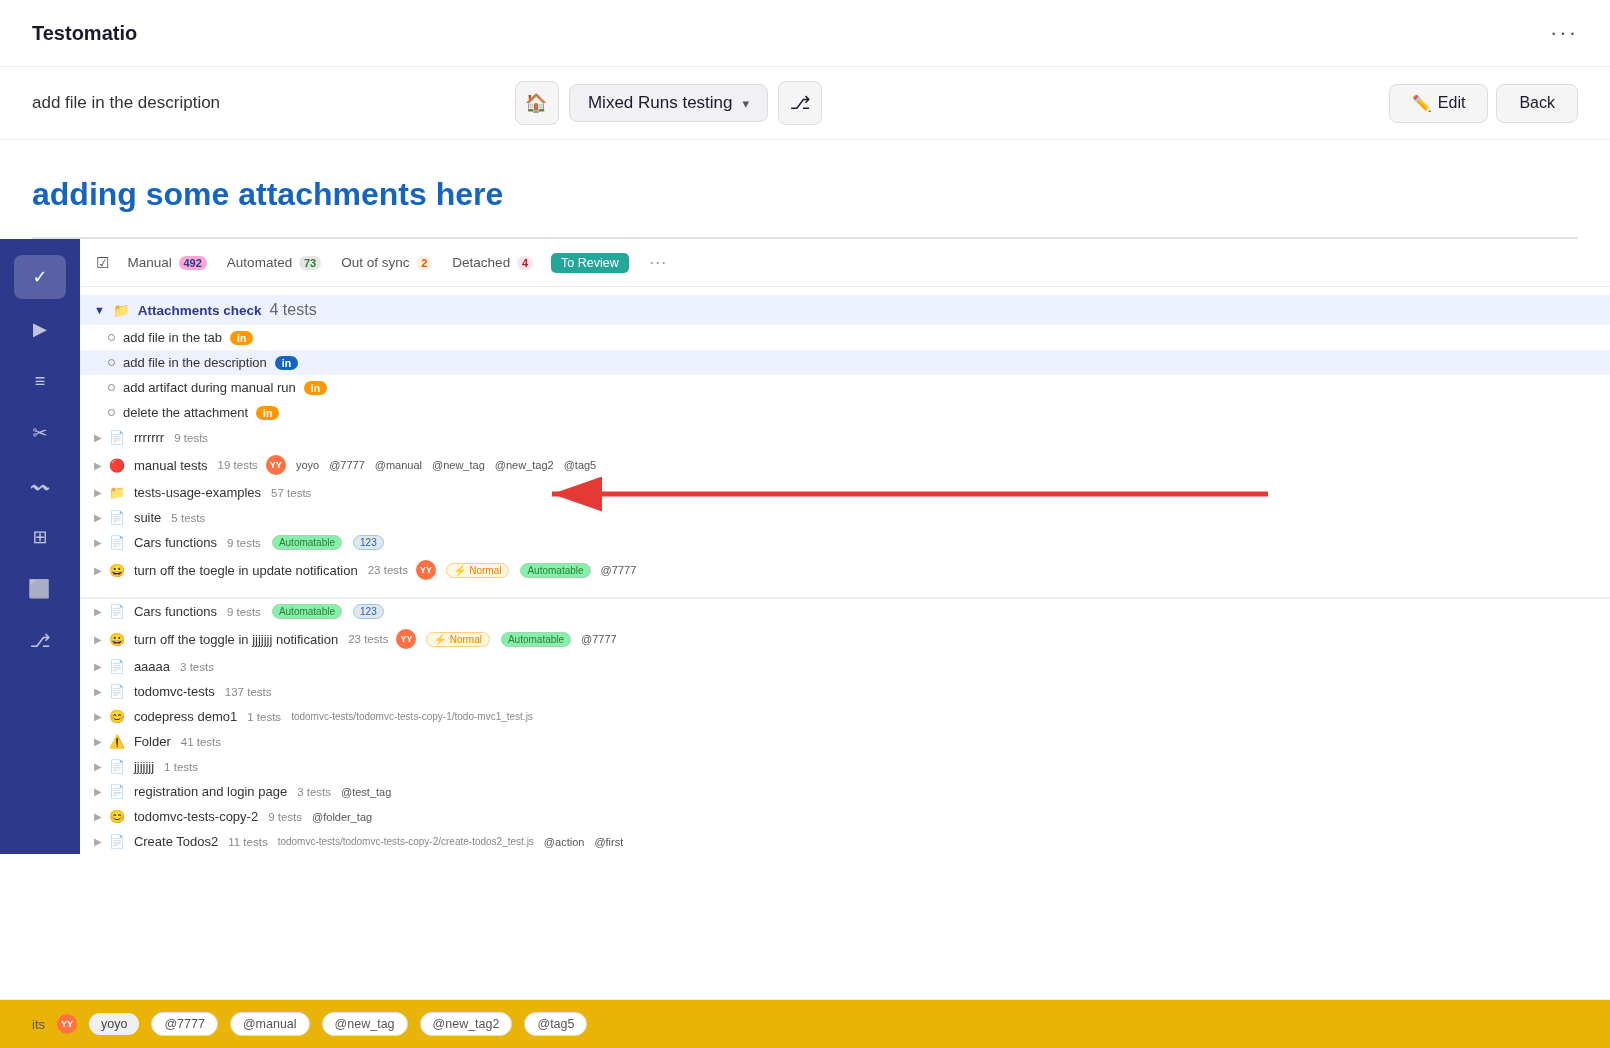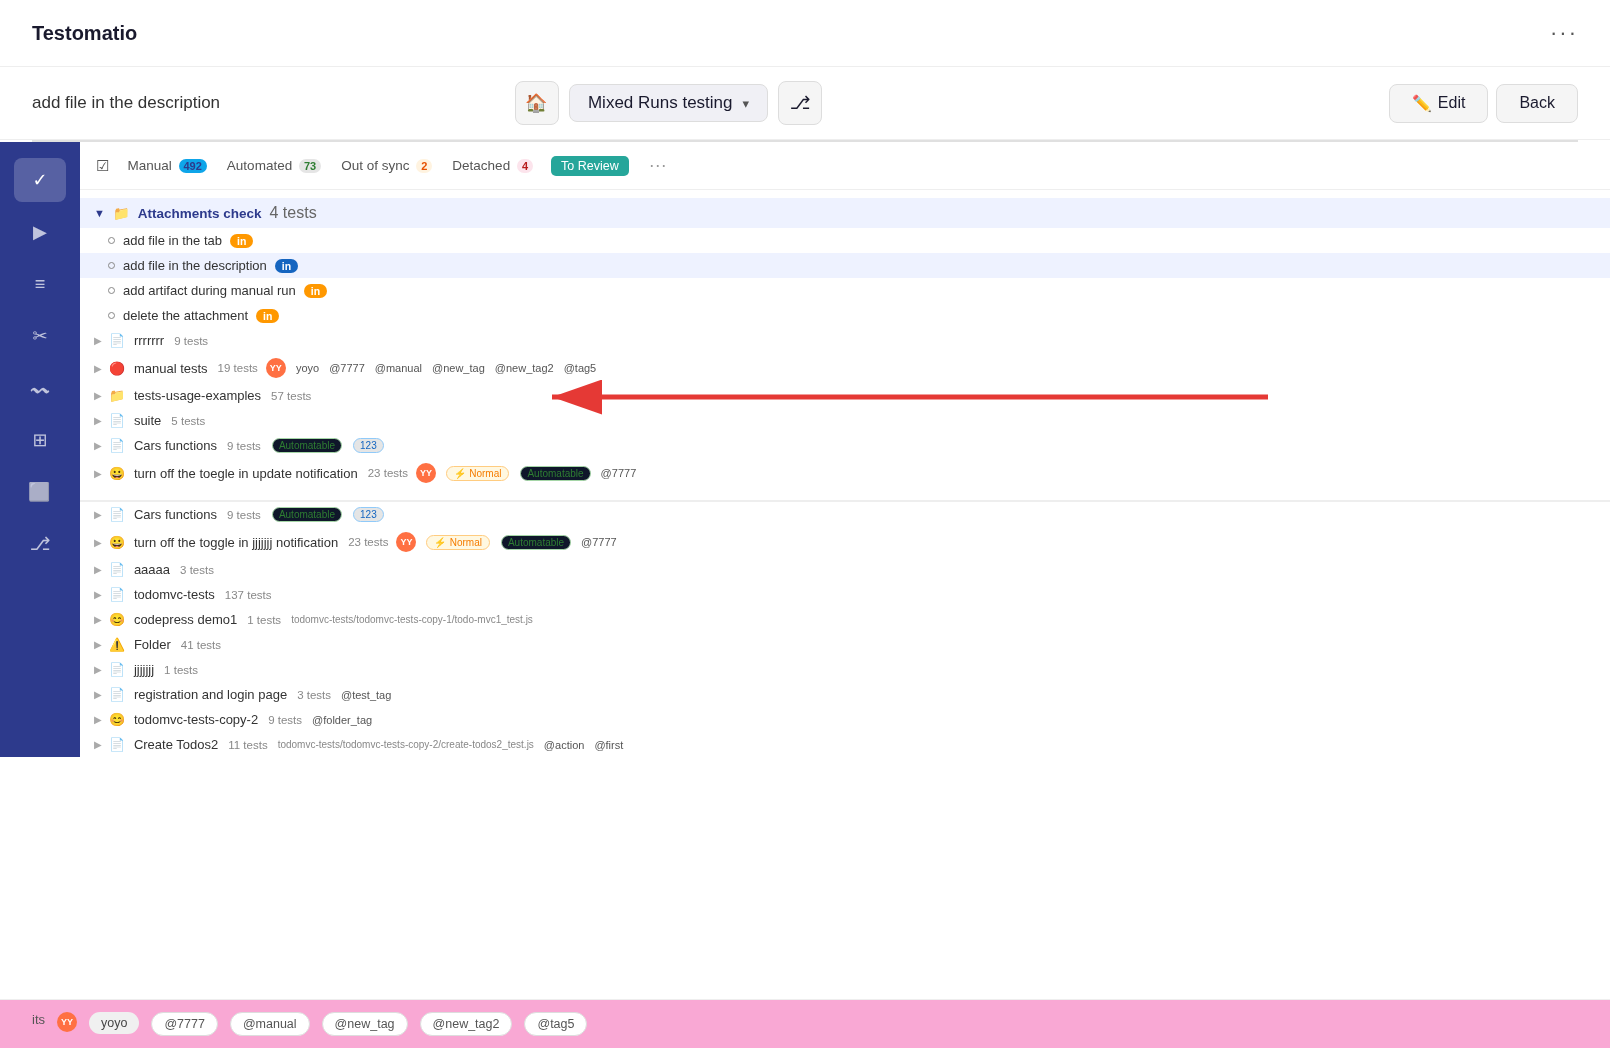--- a/index.html
+++ b/index.html
@@ -137,21 +137,21 @@
       padding: 4px 2px;
     }
     .tab-badge {
       display: inline-block;
       padding: 1px 5px;
       border-radius: 10px;
       font-size: 11px;
       font-weight: 600;
       margin-left: 3px;
     }
-    .badge-blue { background: #0ea5e9; color: #2d3a8c; }
+    .badge-blue { background: #f9a8d4; color: #2d3a8c; }
     .badge-green { background: #e5e5e5; color: #2e7d32; }
     .badge-orange { background: #fff3e0; color: #e65100; }
     .badge-red { background: #fce4ec; color: #b71c1c; }
     .tab-review {
       background: #26a69a;
       color: #fff;
       padding: 3px 10px;
       border-radius: 5px;
       font-size: 12.5px;
       font-weight: 500;
@@ -206,21 +206,21 @@
       cursor: pointer;
     }
     .folder-count { font-size: 11.5px; color: #888; margin-left: 2px; }
     .tag-small {
       display: inline-block;
       padding: 1px 6px;
       border-radius: 8px;
       font-size: 10px;
       margin-left: 3px;
     }
-    .tag-automatable { background: #0f172a; color: #2e7d32; border: 1px solid #a5d6a7; }
+    .tag-automatable { background: #86efac; color: #2e7d32; border: 1px solid #a5d6a7; }
     .tag-num { background: #e5e5e5; color: #1565c0; border: 1px solid #90caf9; }
     .avatar-sm {
       width: 20px; height: 20px; border-radius: 50%;
       background: #ff7043; color: #fff; font-size: 9px;
       display: inline-flex; align-items: center; justify-content: center;
       font-weight: 700;
     }
     .mention-tag {
       font-size: 11px;
       color: #555;
@@ -236,25 +236,25 @@
       border: 1px solid #ffcc80;
       margin-left: 2px;
     }
 
     
     .bottom-bar {
       position: fixed;
       bottom: 0;
       left: 0;
       width: 100%;
-      background: #f9a8d4;
+      background: #eab308;
       border-top: 1px solid #eee;
       padding: 12px 32px;
       display: flex;
-      align-items: flex-start;
+      align-items: center;
       gap: 12px;
     }
     .bottom-tag {
       display: inline-block;
       padding: 4px 12px;
       border-radius: 12px;
       font-size: 12.5px;
       font-weight: 500;
     }
     .btag-gray { background: #f0f0f0; color: #444; }
@@ -292,20 +292,23 @@
       <button class="btn-edit">
         <span>✏️</span>
         <span>Edit</span>
       </button>
       <button class="btn-back">
         <span>Back</span>
       </button>
     </div>
   </div>
 
+  <div class="page-heading">
+    <h1>adding some attachments here</h1>
+  </div>
   <div class="heading-divider"></div>
 
   <div class="main-content">
 
     <div class="sidebar">
       <div class="sidebar-item active">
         <span>✓</span>
       </div>
       <div class="sidebar-item">
         <span>▶</span>

